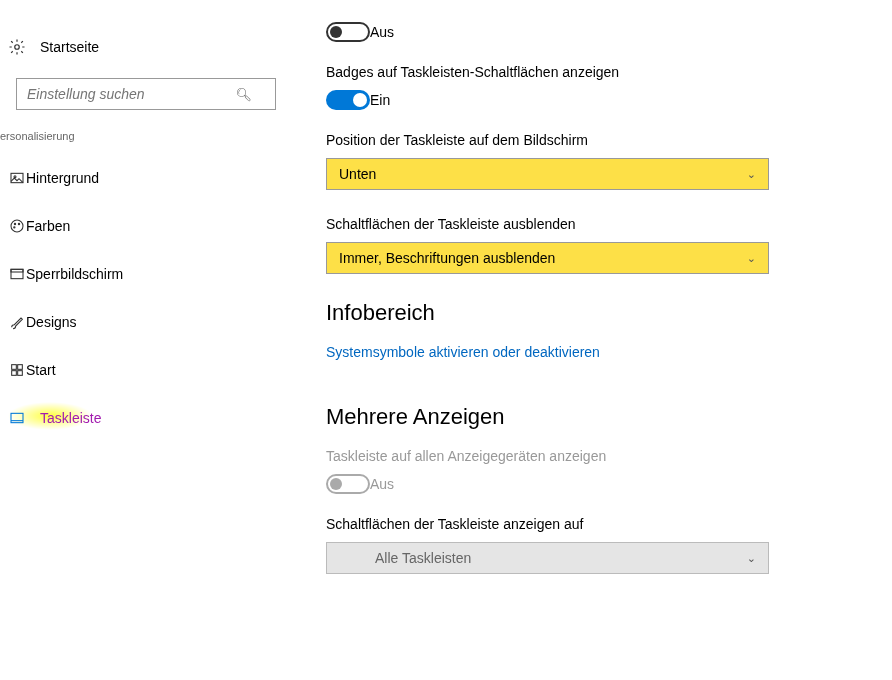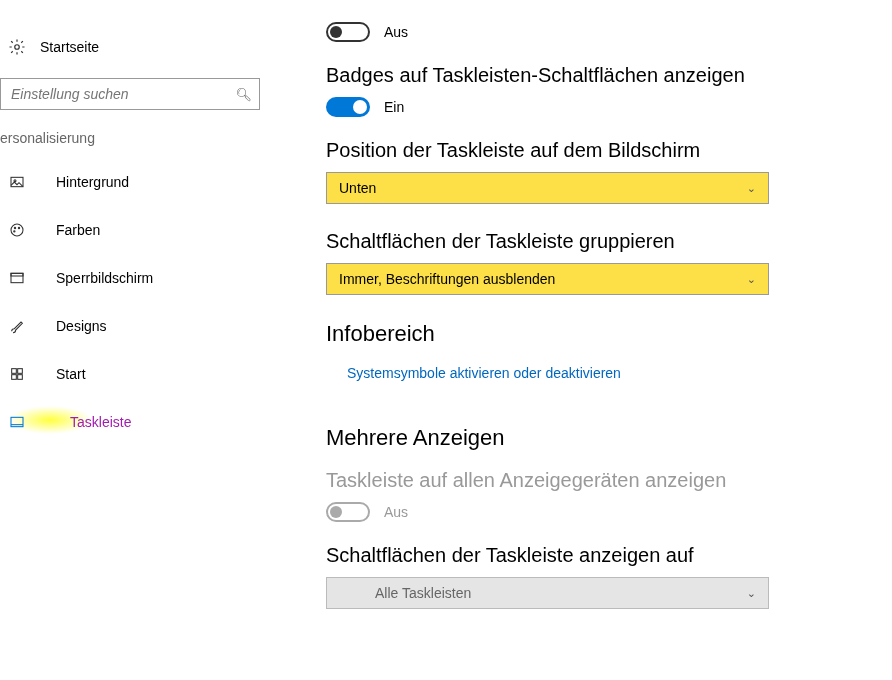--- a/index.html
+++ b/index.html
@@ -39,38 +39,39 @@
   }
   .search-input {
     width: 100%;
     height: 32px;
     border: 1px solid #999;
     padding: 0 32px 0 10px;
     font-size: 14px;
     font-style: italic;
     color: #666;
     background: #fff;
+    margin-left: 16px;
   }
   .search-icon {
     position:absolute;
     right:8px; top:50%;
     transform: translateY(-50%);
     color:#666;
     font-size:13px;
   }
   .category-label {
     color:#666;
-    font-size:14px;
+    font-size:11px;
     margin-bottom: 18px;
     padding-left:0;
   }
   .nav-item {
     display:flex;
     align-items:center;
-    gap:30px;
+    gap:0;
     padding:10px 0 10px 8px;
     cursor:pointer;
     margin-bottom: 12px;
     position: relative;
   }
   .nav-item.selected .nav-text { color:#a21caf;margin-left:14px; }
   .highlight-swoosh {
     position:absolute;
     left:0px; top:-4px;
     width:110px; height:38px;
@@ -81,21 +82,21 @@
   }
   .main {
     padding-top: 22px;
     padding-left: 36px;
     padding-right: 20px;
     flex:1;
   }
   .toggle-row {
     display:flex;
     align-items:center;
-    gap:14px;
+    gap:0;
     margin-bottom: 22px;
   }
   .toggle {
     width:44px; height:20px;
     border-radius:10px;
     position:relative;
     cursor:pointer;
   }
   .toggle.off {
     border:2px solid #333;
@@ -118,21 +119,21 @@
     right:3px; top:3px;
     width:14px;height:14px;
     background:#fff;
     border-radius:50%;
   }
   .toggle.disabled.off{
     border-color:#aaa;
   }
   .toggle.disabled.off::after{ background:#aaa;}
   .setting-label {
-    font-size:20px;
+    font-size:14px;
     margin-bottom:10px;
   }
   .setting-label.disabled{ color:#999;}
   .select {
     width:443px;
     height:32px;
     border:1px solid #999;
     display:flex;
     align-items:center;
     justify-content:space-between;
@@ -271,29 +272,29 @@
     <div class="toggle on"></div>
     <span>Ein</span>
   </div>
 
   <div class="setting-label">Position der Taskleiste auf dem Bildschirm</div>
   <div class="select">
     <span>Unten</span>
     <span class="chevron">⌄</span>
   </div>
 
-  <div class="setting-label">Schaltflächen der Taskleiste gruppieren</div>
+  <div class="setting-label">Schaltflächen der Taskleiste ausblenden</div>
   <div class="select">
     <span>Immer, Beschriftungen ausblenden</span>
     <span class="chevron">⌄</span>
   </div>
 
   <h2 class="section">Infobereich</h2>
 
-  <div style="margin-bottom:26px;margin-left:21px;">
+  <div style="margin-bottom:26px;">
     <span class="link">Systemsymbole aktivieren oder deaktivieren</span>
   </div>
 
   <h2 class="section">Mehrere Anzeigen</h2>
 
   <div class="setting-label disabled">Taskleiste auf allen Anzeigegeräten anzeigen</div>
   <div class="toggle-row">
     <div class="toggle off disabled"></div>
     <span class="toggle-label disabled">Aus</span>
   </div>

